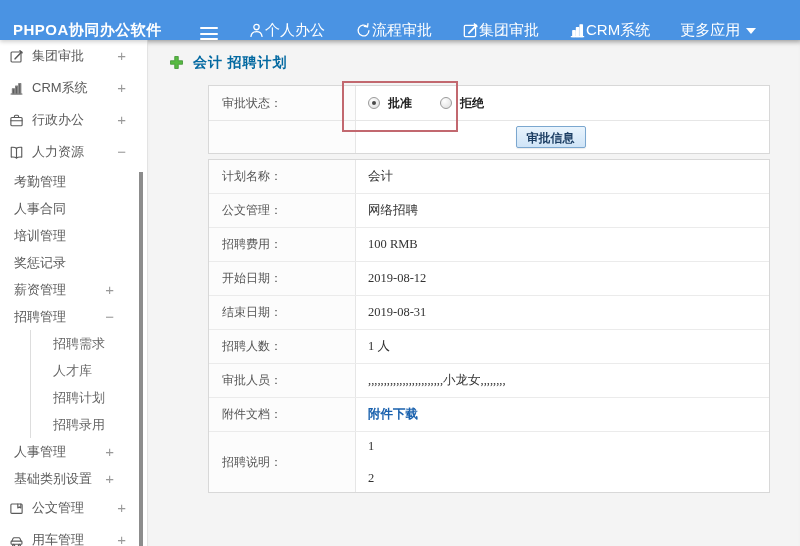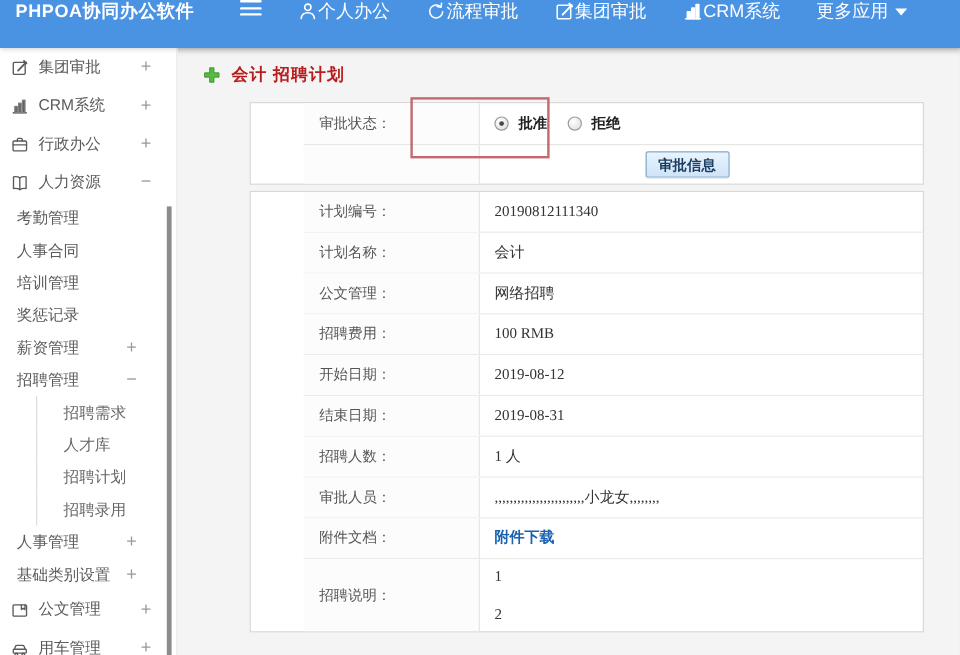--- a/index.html
+++ b/index.html
@@ -5,21 +5,21 @@
   * { box-sizing: border-box; }
   html, body { margin:0; padding:0; overflow:hidden; }
   body {
     width:800px; height:546px;
     font-family:"Liberation Sans","DejaVu Sans",sans-serif;
     background:#fff; font-size:13px; color:#555;
   }
   
   .topbar {
     height:40px; background:var(--c-header,#4a93e3);
-    display:flex; align-items:flex-start; color:#fff;
+    display:flex; align-items:flex-end; color:#fff;
     position:relative; z-index:5; box-shadow:0 2px 4px rgba(0,0,0,.18);
   }
   .logo { width:187px; padding-left:13px; font-size:15px; font-weight:bold; letter-spacing:.5px; }
   .hamburger { width:18px; height:13px; display:flex; flex-direction:column; justify-content:space-between; cursor:pointer; margin-left:13px; }
   .hamburger span { display:block; height:2px; background:#fff; border-radius:1px; }
   .topnav { display:flex; align-items:center; }
   .nav-item { display:flex; align-items:center; gap:0; font-size:15px; margin-left:30px; cursor:pointer; white-space:nowrap; }
   .nav-icon { display:flex; }
   .nav-icon svg { width:17px; height:17px; stroke:#fff; }
   .caret { width:0; height:0; border-left:5px solid transparent; border-right:5px solid transparent; border-top:6px solid #fff; margin-left:6px; }
@@ -36,35 +36,34 @@
   .s-icon { display:flex; margin-right:8px; }
   .s-icon svg { width:15px; height:15px; stroke:#828282; }
   .s-toggle { position:absolute; color:#999; font-size:15px; font-weight:300; top:50%; transform:translateY(-52%); }
   .s1 .s-toggle { right:21px; }
   .s2 .s-toggle { right:33px; }
   .side-scrollbar { position:absolute; right:4px; top:132px; bottom:0; width:4px; background:#8c8c8c; }
   
   .breadcrumb { height:45px; display:flex; align-items:center; padding-left:21px; gap:9px; }
   .plus-icon { display:flex; }
   .plus-icon svg { width:15px; height:15px; }
-  .crumb-title { font-family:"Liberation Serif","DejaVu Serif",serif; font-weight:bold; font-size:14px; color:#b91c1c; letter-spacing:1px; }
+  .crumb-title { font-family:"Liberation Serif","DejaVu Serif",serif; font-weight:bold; font-size:14px; color:#0369a1; letter-spacing:1px; }
   
   .panel {
     width:562px; margin-left:60px; background:#fff;
     border:1px solid #d8d8d8;
     font-family:"Liberation Serif","DejaVu Serif",serif;
-    padding-left:44px;
   }
   .row { display:flex; }
   .cell-label {
     width:147px; flex:none; border-right:1px solid #e6e6e6; background:#fcfcfc;
     display:flex; align-items:center; padding-left:13px;
     font-size:12px; color:#555;
   }
-  .cell-value { flex:1; display:flex; align-items:center; padding-left:12px; font-size:12.5px; color:#333; }
+  .cell-value { flex:1; display:flex; align-items:center; padding-left:12px; font-size:12.5px; color:#333;gap:11px; }
   .row-status { height:35px; border-bottom:1px solid #e6e6e6; }
   .row-button { height:32px; }
   .btnrow { justify-content:center; padding-right:36px; }
   .btn {
     font-family:"Liberation Serif","DejaVu Serif",serif;
     font-size:12px; font-weight:bold; color:var(--c-button-text,#1c3e63);
     background:linear-gradient(180deg,#e9f4fd, var(--c-button-bg,#cfe4f7));
     border:1px solid var(--c-button-border,#7ba7cf);
     border-radius:2px; padding:3px 10px; height:22px; cursor:pointer;
     box-shadow:0 1px 1px rgba(0,0,0,.08);
@@ -291,24 +290,20 @@
         <div class="row row-button">
           <div class="cell-label"></div>
           <div class="cell-value btnrow">
             <button class="btn">审批信息</button>
           </div>
         </div>
       </section>
 
       <section class="panel panel-details" id="details-table">
           <div class="row">
-            <div class="cell-label">计划编号：</div>
-            <div class="cell-value">20190812111340</div>
-          </div>
-          <div class="row">
             <div class="cell-label">计划名称：</div>
             <div class="cell-value">会计</div>
           </div>
           <div class="row">
             <div class="cell-label">公文管理：</div>
             <div class="cell-value">网络招聘</div>
           </div>
           <div class="row">
             <div class="cell-label">招聘费用：</div>
             <div class="cell-value">100 RMB</div>

